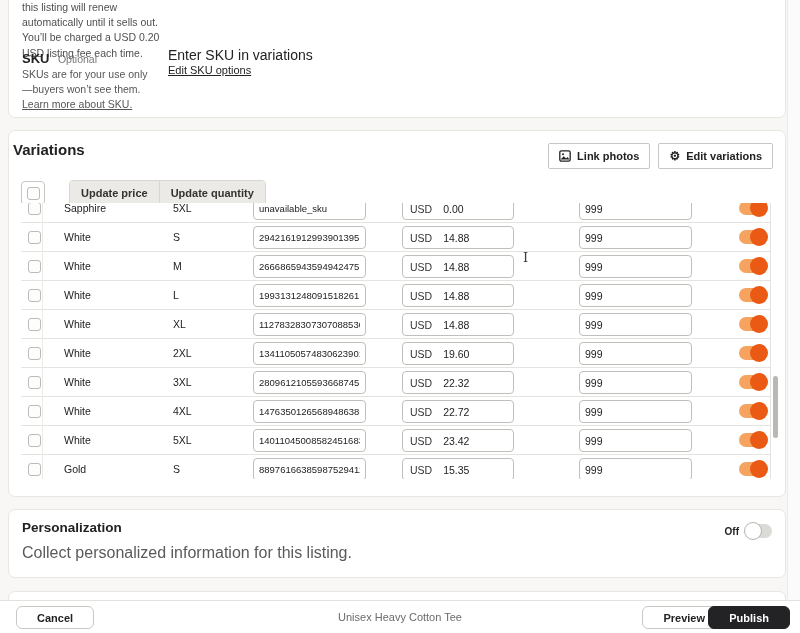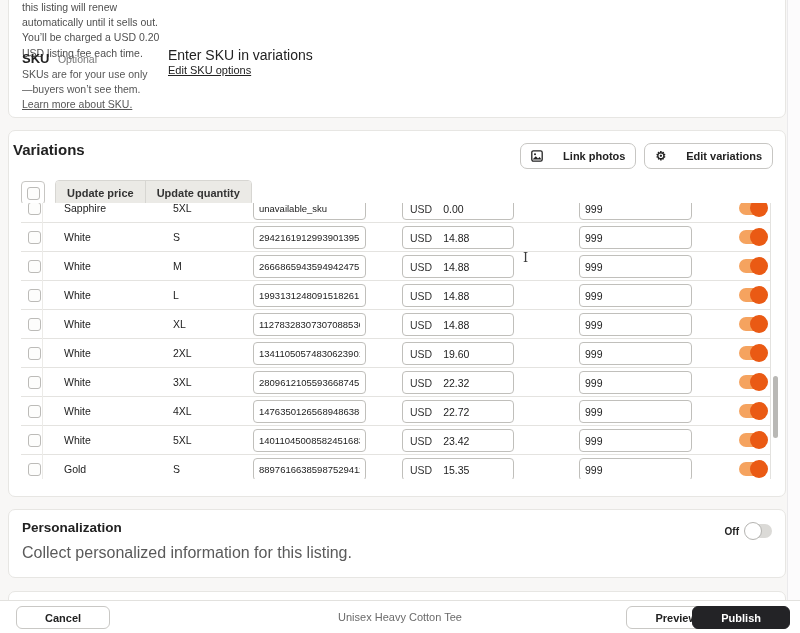--- a/index.html
+++ b/index.html
@@ -33,37 +33,37 @@
   .sku-edit-link {
     position:absolute; left:159px; top:103px; font-size:11px; color:#222;
     text-decoration:underline; cursor:pointer;
   }
 
   
   #variations-card { top:130px; height:367px; }
   .var-title { position:absolute; left:4px; top:10px; font-size:15px; font-weight:bold; }
   .hdr-buttons { position:absolute; top:12px; right:12px; display:flex; gap:8px; }
   .btn {
-    display:inline-flex; align-items:center; gap:20px;
-    background:#fff; border:1px solid #c7c6c3; border-radius:7px;
+    display:inline-flex; align-items:center; gap:6px;
+    background:#fff; border:1px solid #c7c6c3; border-radius:2px;
     font-size:11px; font-weight:bold; color:#222;
     padding:5px 10px; height:26px; cursor:pointer; font-family:inherit;
   }
   .gear-glyph { font-size:12px; line-height:1; }
 
   .bulk-toolbar { position:absolute; left:12px; top:49px; display:flex; align-items:center; }
   .selectall-box {
     width:24px; height:24px; background:#fff; border:1px solid #c7c6c3;
     border-radius:4px; display:flex; align-items:center; justify-content:center; cursor:pointer;
   }
   .checkbox {
     width:13px; height:13px; border:1px solid #bcbbb8; border-radius:3px; background:#fdfdfc;
   }
   .seg-group {
-    display:flex; margin-left:10px; border:1px solid #d7d6d2; border-radius:4px; overflow:hidden;
+    display:flex; margin-left:24px; border:1px solid #d7d6d2; border-radius:4px; overflow:hidden;
   }
   .seg-btn {
     background:#ebeae6; border:none; font-family:inherit;
     font-size:11px; font-weight:bold; color:#333;
     padding:6px 11px; height:24px; cursor:pointer;
   }
   .seg-btn + .seg-btn { border-left:1px solid #d7d6d2; }
 
   .table-viewport {
     position:absolute; left:12px; top:72px; width:750px; height:276px;
@@ -126,21 +126,21 @@
   #peek-card { top:591px; height:20px; border-radius:7px 7px 0 0; }
   #footer {
     position:absolute; left:0; top:600px; width:800px; height:33px;
     background:#fff; border-top:1px solid #e2e1de;
   }
   .footer-btn {
     position:absolute; top:5px; height:23px;
     display:inline-flex; align-items:center;
     background:#fff; border:1px solid #c9c8c5; border-radius:6px;
     font-family:inherit; font-size:11px; font-weight:bold; color:#222;
-    padding:0 28px; cursor:pointer;
+    padding:0 20px; cursor:pointer;
   }
   #cancel-btn { left:16px; }
   #preview-btn { right:74px; }
   #publish-btn {
     right:10px; background:var(--publish-bg,#232326); border-color:var(--publish-bg,#232326); color:#fff;
   }
   .footer-title {
     position:absolute; left:0; right:0; top:0; height:33px; line-height:33px;
     text-align:center; font-size:11px; color:#6b6b6b; pointer-events:none;
   }

